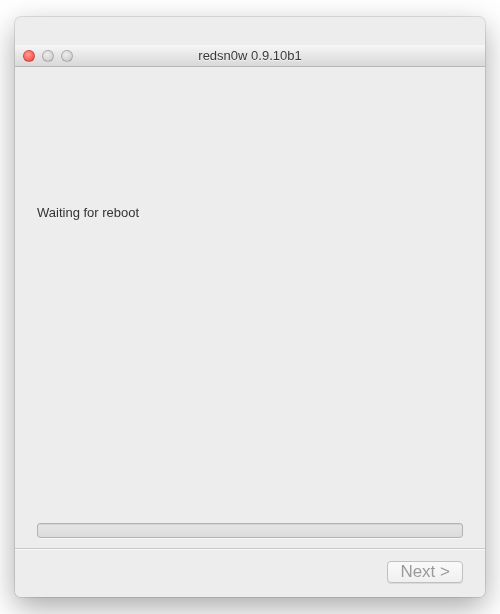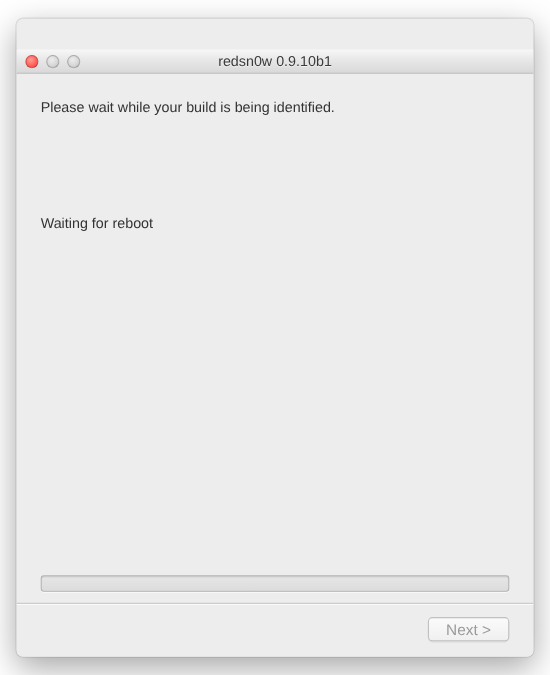--- a/index.html
+++ b/index.html
@@ -73,21 +73,21 @@
       padding: 22px 22px 14px 22px;
       display: flex;
       flex-direction: column;
     }
     .instruction {
       color: #333;
       font-size: 13px;
       line-height: 1.4;
     }
     .status {
-      margin-top: 88px;
+      margin-top: 116px;
       color: #333;
       font-size: 13px;
     }
     .spacer {
       flex: 1;
     }
     .progress {
       height: 15px;
       background: linear-gradient(to bottom, #e6e6e6, #dcdcdc);
       border: 1px solid #b3b3b3;
@@ -104,21 +104,21 @@
     .button-row {
       display: flex;
       justify-content: flex-end;
       gap: 12px;
     }
     .btn {
       min-width: 74px;
       height: 22px;
       padding: 0 12px;
       border-radius: 4px;
-      font-size: 14px;
+      font-size: 17px;
       font-family: inherit;
       border: 1px solid #9c9c9c;
       background: linear-gradient(to bottom, #ffffff 0%, #f5f5f5 48%, #ececec 52%, #f7f7f7 100%);
       box-shadow: 0 1px 0 rgba(0,0,0,0.08);
       color: #333;
       cursor: pointer;
     }
     .btn.disabled {
       color: #9a9a9a;
       border-color: #c0c0c0;
@@ -132,21 +132,20 @@
 <div class="window-shadow">
   <div class="titlebar">
     <div class="traffic-lights">
       <div class="traffic-light tl-close"></div>
       <div class="traffic-light tl-minimize"></div>
       <div class="traffic-light tl-zoom"></div>
     </div>
     <div class="titlebar-title">redsn0w 0.9.10b1</div>
   </div>
   <div class="content">
-    <div class="instruction">Please wait while your build is being identified.</div>
     <div class="status">Waiting for reboot</div>
     <div class="spacer"></div>
     <div class="progress"></div>
     <div class="separator"></div>
     <div class="button-row">
       <button class="btn disabled">Next &gt;</button>
     </div>
   </div>
 </div>
 

